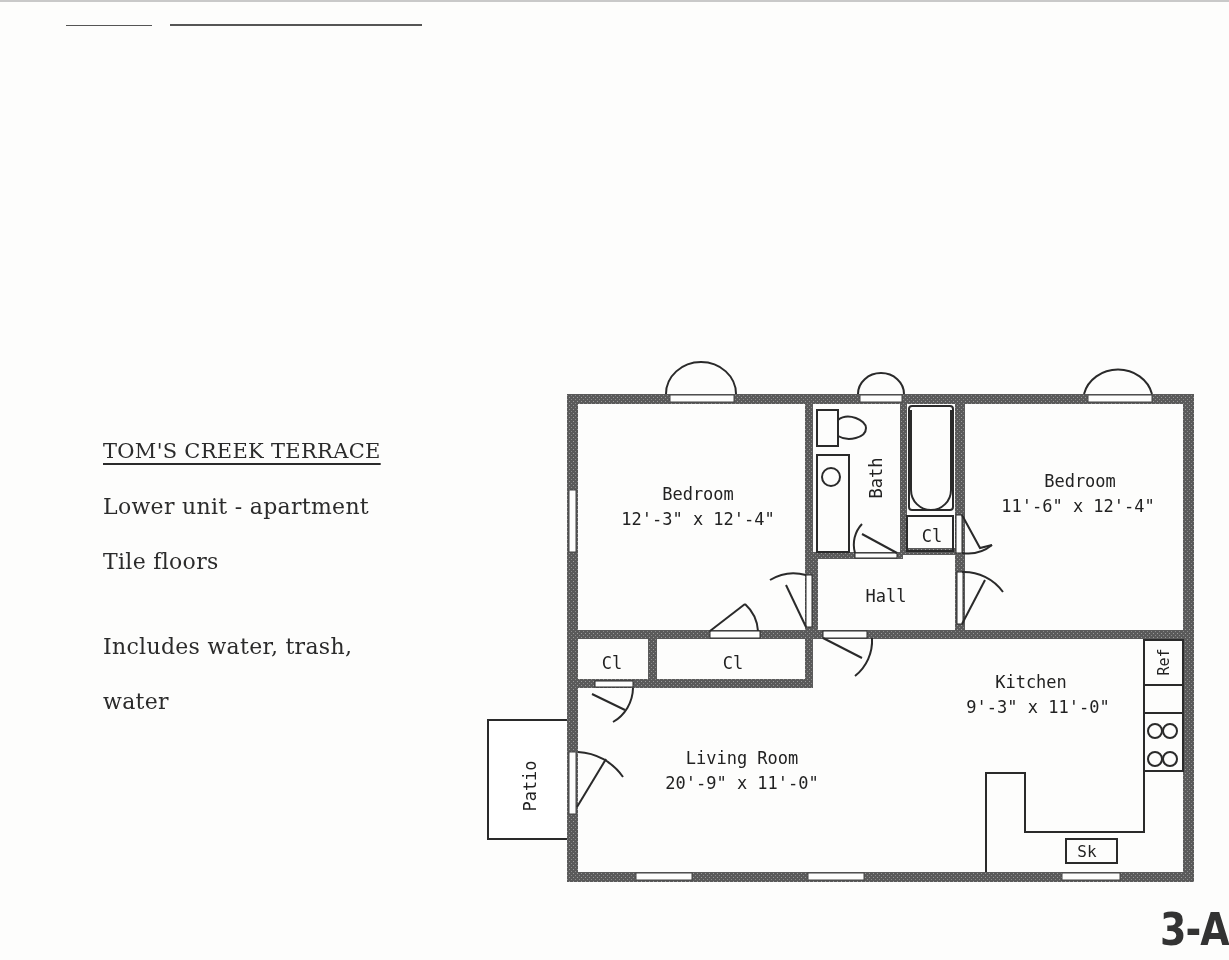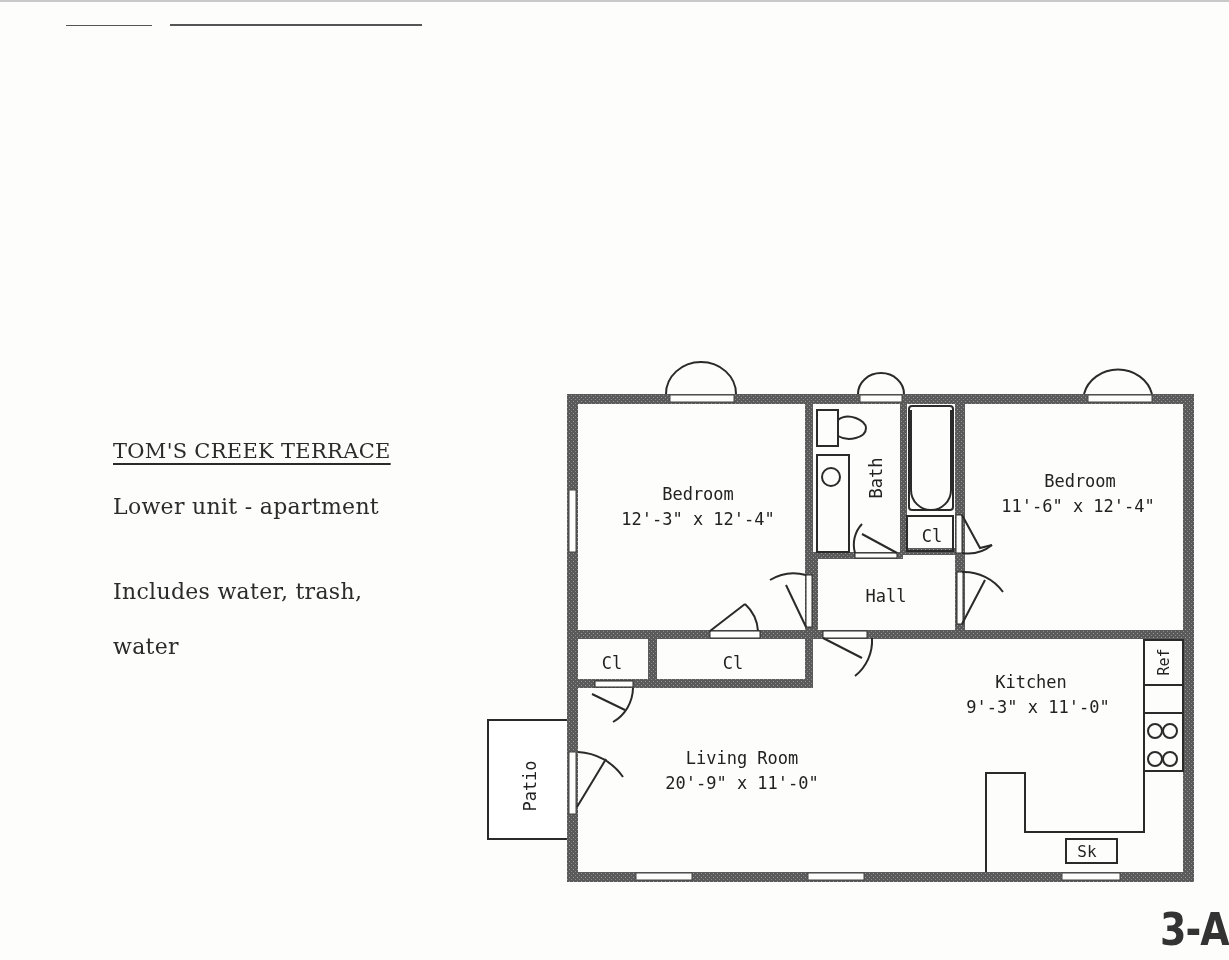--- a/index.html
+++ b/index.html
@@ -6,38 +6,39 @@
     body {
       width: 1229px; height: 960px;
       background: #fdfdfc;
       position: relative;
       overflow: hidden;
       font-family: "DejaVu Serif", "Liberation Serif", serif;
       color: #2a2a2a;
     }
     .topline { position: absolute; top: 0; left: 0; width: 1229px; height: 2px; background: #c9c9c9; }
     .scan-dash { position: absolute; height: 1px; background: #555; }
-    .info { position: absolute; left: 113px; top: 436px; font-size: 22px; line-height: 31px; color: #2b2b2b; letter-spacing: 0.3px; }
+    .info { position: absolute; left: 103px; top: 436px; font-size: 22px; line-height: 31px; color: #2b2b2b; letter-spacing: 0.3px; }
     .info .title { text-decoration: underline; text-underline-offset: 5px; margin-bottom: 18px; font-size: 21px; }
     .info .line { white-space: nowrap; margin-top: 24px; }
     .info .gap { height: 30px; }
     .page-number { position: absolute; left: 1160px; top: 908px; font-family: "DejaVu Sans", sans-serif; font-weight: bold; font-size: 38px; color: #333; letter-spacing: -1px; transform: scaleY(1.15); }
     .plan { position: absolute; left: 0; top: 0; }
     .plan text { font-family: "DejaVu Sans Mono", "Liberation Mono", monospace; fill: #222; }
   </style>
 </head>
 <body>
 
 <div class="topline"></div>
 <div class="scan-dash" style="left:66px;top:25px;width:86px;"></div>
 <div class="scan-dash" style="left:170px;top:24px;width:252px;height:2px;"></div>
 
 <div class="info">
   <div class="title">TOM'S CREEK TERRACE</div>
   <div class="line">Lower unit - apartment</div>
+  <div class="line">Tile floors</div>
   <div class="gap"></div>
   <div class="line">Includes water, trash,</div>
   <div class="line">water</div>
 </div>
 
 <svg class="plan" width="1229" height="960">
   <defs>
     <pattern id="wallfill" width="4" height="4" patternUnits="userSpaceOnUse">
       <rect width="4" height="4" fill="#5a5a5a"></rect>
       <rect x="1" y="1" width="1" height="1" fill="#9a9a9a"></rect>

